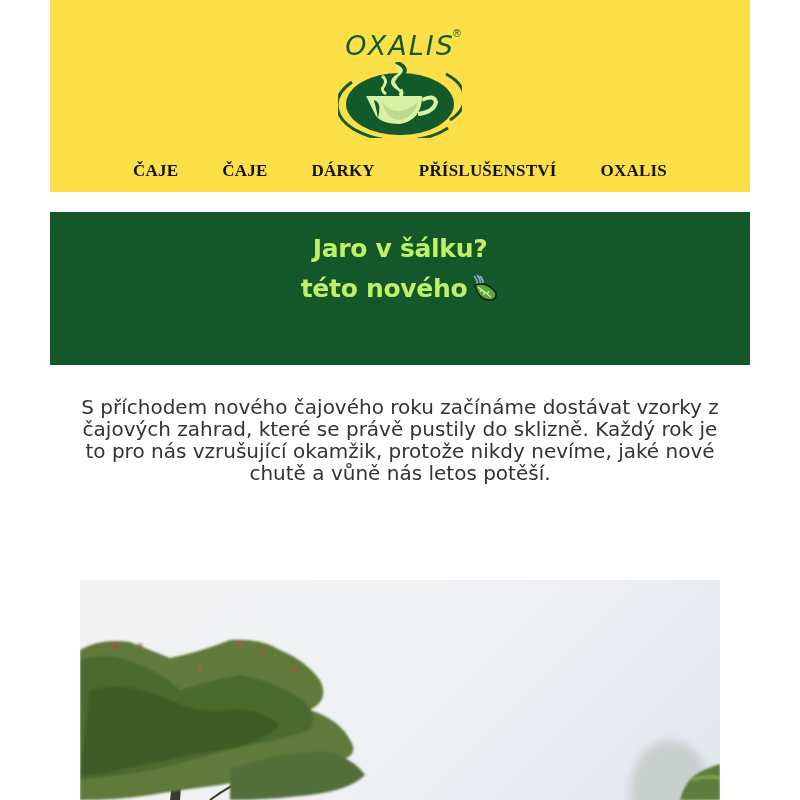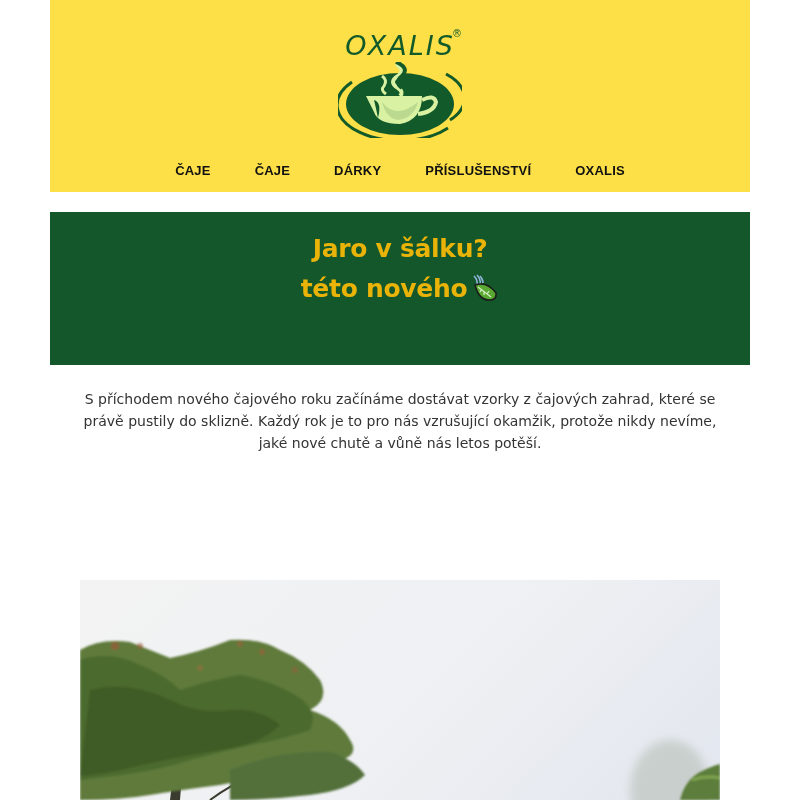--- a/index.html
+++ b/index.html
@@ -59,63 +59,63 @@
     .nav {
       position: absolute;
       left: 0;
       top: 160px;
       width: 700px;
       text-align: center;
       font-size: 0;
     }
     .nav-item {
       display: inline-block;
-      font-family: Liberation Sans, sans-serif;
+      font-family: Liberation Serif, serif;
       font-weight: bold;
-      font-size: 13px;
+      font-size: 17px;
       color: #111111;
       margin: 0 22px;
       letter-spacing: 0.2px;
       cursor: pointer;
       line-height: 22px;
     }
     .banner {
       position: absolute;
       left: 50px;
       top: 212px;
       width: 700px;
       height: 153px;
       background: #13572b;
-      color: #eab308;
+      color: #bef264;
       text-align: center;
     }
     .banner-title {
       margin: 0;
       padding-top: 17px;
       font-family: "DejaVu Sans", sans-serif;
       font-weight: bold;
       font-size: 25px;
       line-height: 40px;
       letter-spacing: -0.3px;
     }
     .banner-line { display: block; }
     .emoji {
       display: inline-block;
       vertical-align: -6px;
       margin-left: 2px;
     }
     .content {
       position: absolute;
       left: 70px;
-      top: 388px;
+      top: 396px;
       width: 660px;
       text-align: center;
       color: #333333;
       font-family: "DejaVu Sans", sans-serif;
-      font-size: 14px;
+      font-size: 20px;
       line-height: 22px;
     }
     .content p {
       margin: 0 0 22px 0;
       padding: 0 8px;
     }
     .photo {
       position: absolute;
       left: 80px;
       top: 580px;

